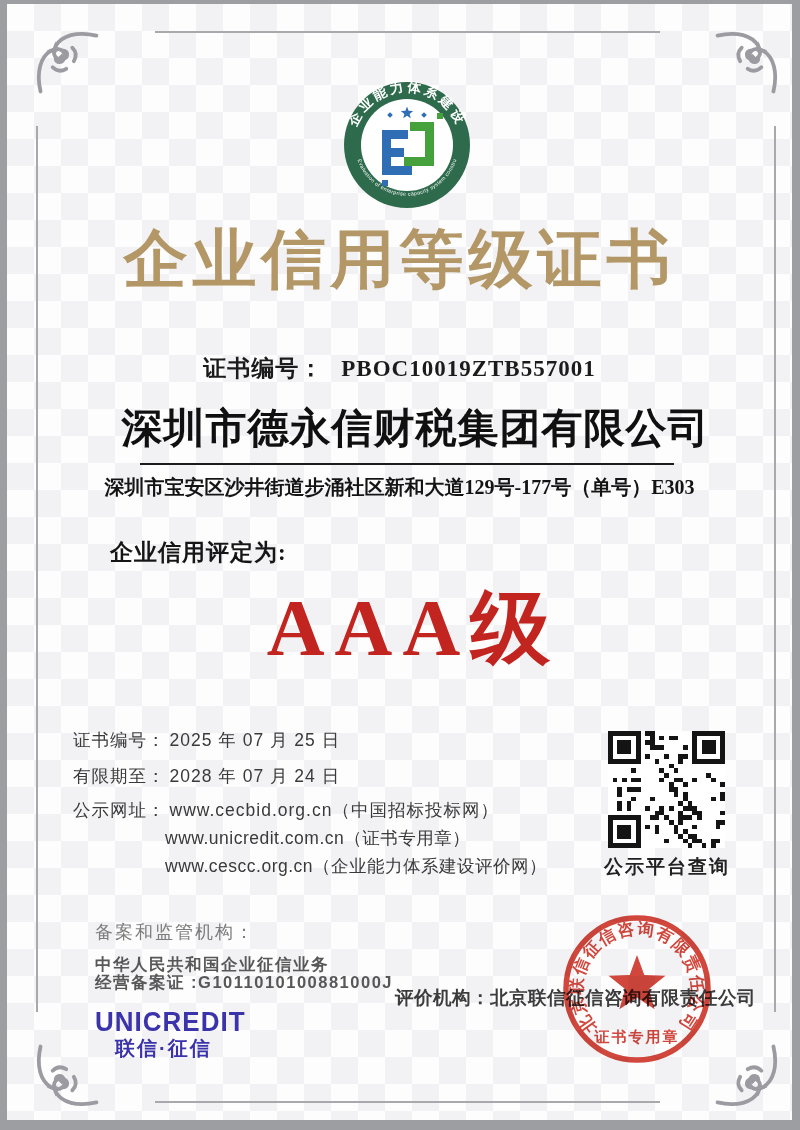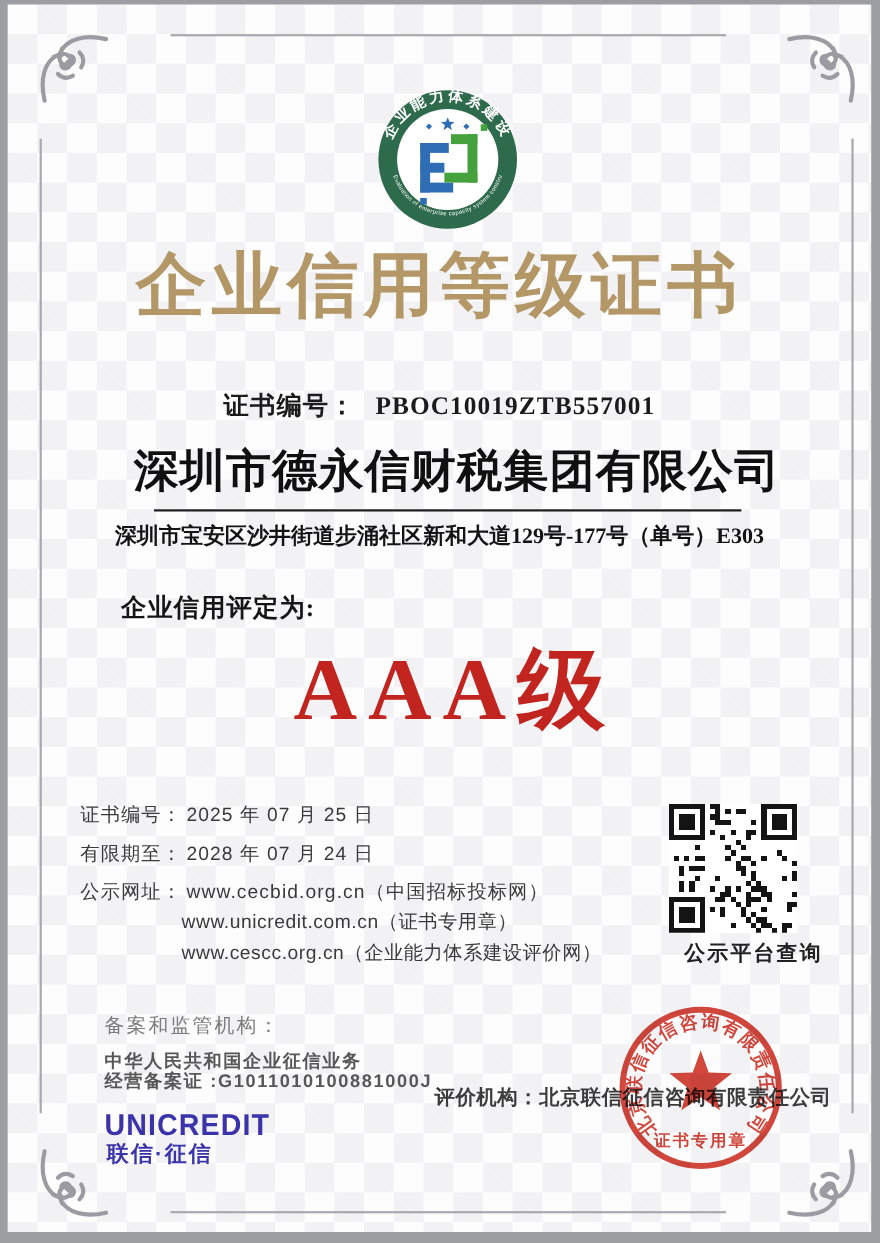--- a/index.html
+++ b/index.html
@@ -35,26 +35,26 @@
   .address{top:470px;font-size:20px;font-weight:bold;color:#141414;}
   .rating-label{top:533px;left:103px;font-size:23px;font-weight:bold;color:#161616;letter-spacing:1px;}
   .rating{top:578px;left:14px;width:100%;text-align:center;font-size:80px;line-height:92px;font-weight:bold;color:#c2251f;letter-spacing:10px;}
   
   .inforow{left:66px;font-size:17.5px;color:#3a3a3a;letter-spacing:1px;}
   .inforow .lbl{margin-right:4px;}
   .urlrow{left:158px;font-size:17.5px;color:#3a3a3a;letter-spacing:0.5px;}
   
   .qr{left:601px;top:727px;width:117px;height:117px;background:#fff;}
   .qr svg{display:block;width:117px;height:117px;}
-  .qr-caption{left:579px;top:850px;width:162px;text-align:right;font-size:19px;color:#222;font-weight:bold;letter-spacing:2px;}
+  .qr-caption{left:579px;top:850px;width:162px;text-align:center;font-size:19px;color:#222;font-weight:bold;letter-spacing:2px;}
   
   .reg-heading{left:88px;top:916px;font-size:18px;color:#7c7c7c;letter-spacing:2px;}
   .reg-line{left:88px;font-size:16.5px;font-weight:bold;color:#575757;letter-spacing:1.5px;}
   .uni-en{left:88px;top:1003px;font-size:26px;font-weight:900;color:#3b33aa;letter-spacing:1px;transform:scaleY(1.05);}
-  .uni-cn{left:90px;top:1031px;font-size:20px;font-weight:900;color:#3b33aa;letter-spacing:2px;}
+  .uni-cn{left:108px;top:1031px;font-size:20px;font-weight:900;color:#3b33aa;letter-spacing:2px;}
   
   .agency{left:388px;top:981px;font-size:18.5px;font-weight:bold;color:#3c3c3c;letter-spacing:0.5px;}
   .seal{left:550px;top:905px;width:160px;height:160px;opacity:0.92;mix-blend-mode:multiply;}
 </style>
 </head>
 <body>
 
 <div class="page">
 
   <div class="bline" style="left:148px;top:27px;width:505px;height:2px;"></div>

